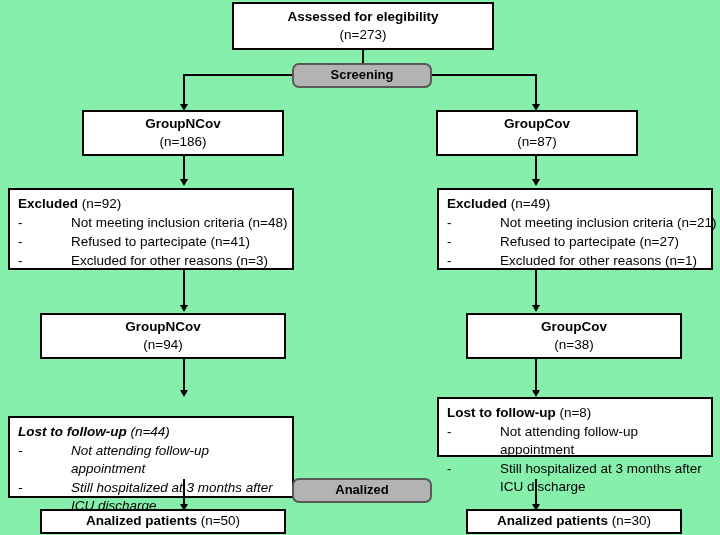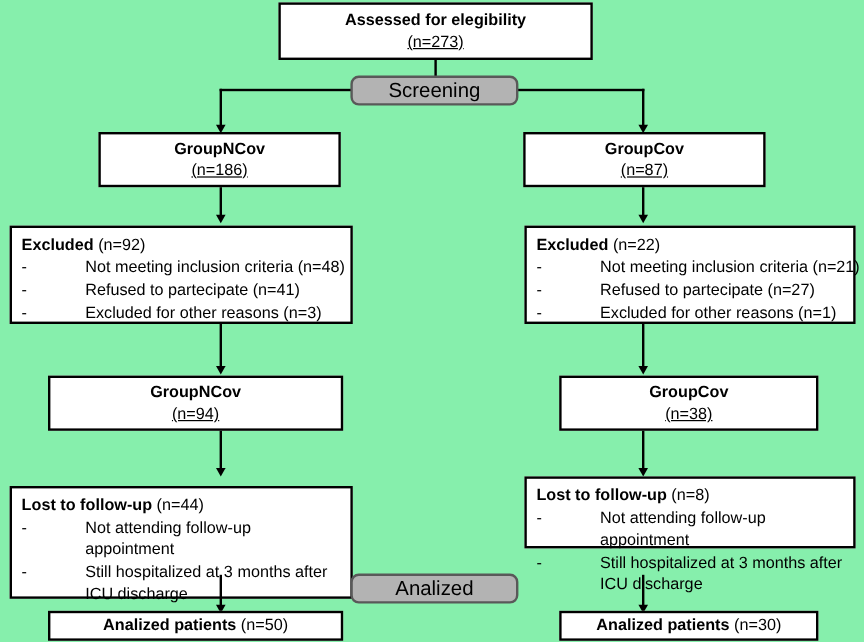--- a/index.html
+++ b/index.html
@@ -40,21 +40,20 @@
     padding: 5px 7px 5px 8px;
     text-align: left;
   }
   .b-title {
     font-weight: bold;
     white-space: nowrap;
   }
   .b-sub {
     font-weight: normal;
     white-space: nowrap;
-    text-decoration: underline;
   }
   .hdr-line {
     white-space: nowrap;
     margin-bottom: 1px;
   }
   .hdr-line .bold {
     font-weight: bold;
   }
   .li {
     display: flex;
@@ -75,22 +74,22 @@
   }
 
   
   .stage {
     position: absolute;
     box-sizing: border-box;
     background: #b3b3b3;
     border: 2px solid #595959;
     border-radius: 7px;
     color: #000000;
-    font-weight: normal;
-    font-size: 17px;
+    font-weight: bold;
+    font-size: 13px;
     line-height: 1.15;
     display: flex;
     flex-direction: column;
     align-items: center;
     justify-content: center;
     text-align: left;
     z-index: 5;
   }
 
   
@@ -159,21 +158,21 @@
         <span class="dash">-</span>
         <span class="txt oneline">Refused to partecipate (n=41)</span>
       </div>
     <div class="li">
         <span class="dash">-</span>
         <span class="txt oneline">Excluded for other reasons (n=3)</span>
       </div>
   </div>
 
   <div class="box list" style="left:437px; top:188px; width:276px; height:82px;">
-    <div class="hdr-line"><span class="bold">Excluded</span><span> (n=22)</span></div>
+    <div class="hdr-line"><span class="bold">Excluded</span><span> (n=49)</span></div>
     <div class="li">
         <span class="dash">-</span>
         <span class="txt oneline">Not meeting inclusion criteria (n=21)</span>
       </div>
     <div class="li">
         <span class="dash">-</span>
         <span class="txt oneline">Refused to partecipate (n=27)</span>
       </div>
     <div class="li">
         <span class="dash">-</span>
@@ -195,21 +194,21 @@
   <div class="box center" style="left:466px; top:313px; width:216px; height:46px;">
     <div class="b-title">GroupCov</div>
     <div class="b-sub">(n=38)</div>
   </div>
 
   <div class="vline" style="left:183px; top:359px; height:34px;"></div>
   <div class="arrow" style="left:179.5px; top:390px;"></div>
   <div class="vline" style="left:535px; top:359px; height:34px;"></div>
   <div class="arrow" style="left:531.5px; top:390px;"></div>
 
-  <div class="box list" style="left:8px; top:405px; width:286px; height:94px;">
+  <div class="box list" style="left:8px; top:416px; width:286px; height:82px;font-style:italic;">
     <div class="hdr-line"><span class="bold">Lost to follow-up</span><span> (n=44)</span></div>
     <div class="li">
         <span class="dash">-</span>
         <span class="txt">Not attending follow-up appointment</span>
       </div>
     <div class="li">
         <span class="dash">-</span>
         <span class="txt">Still hospitalized at 3 months after ICU discharge</span>
       </div>
   </div>

